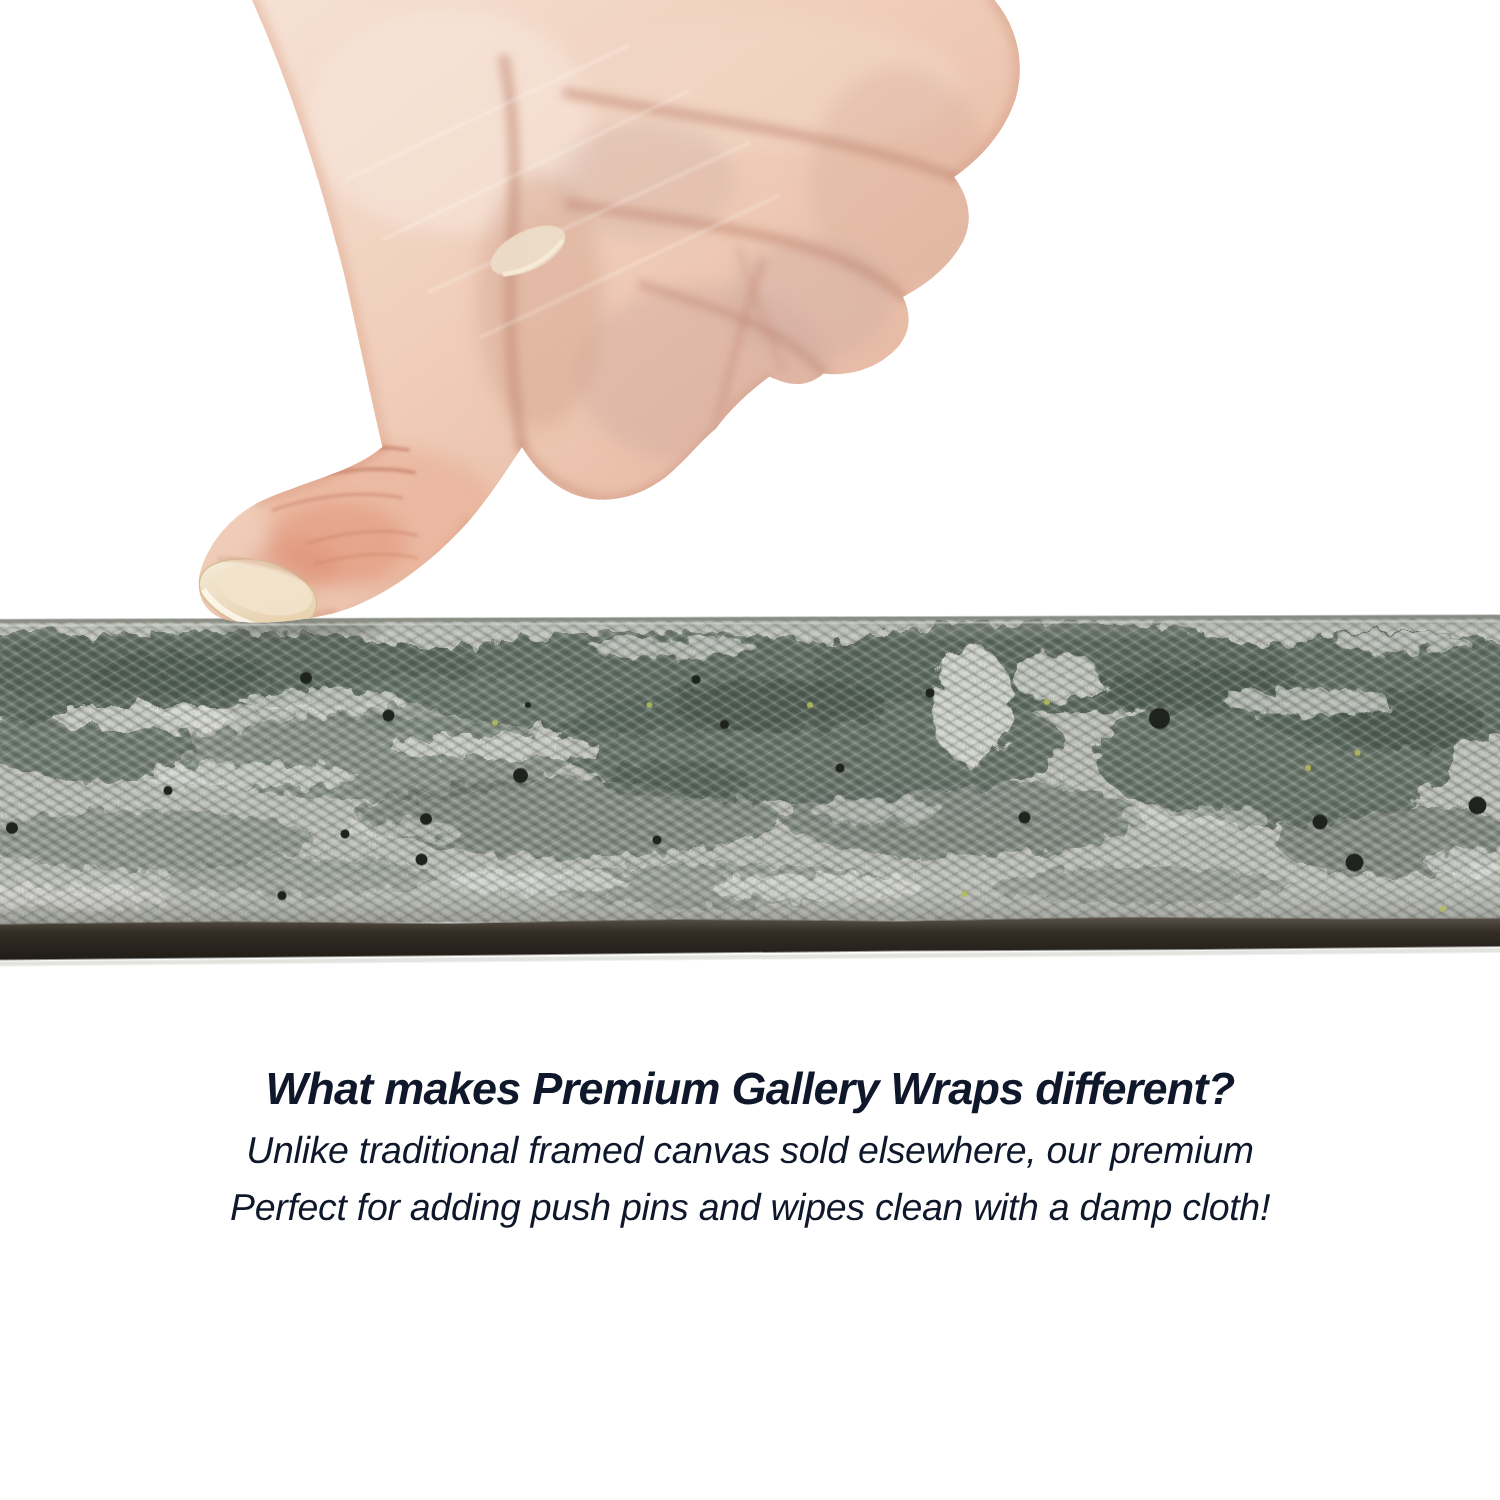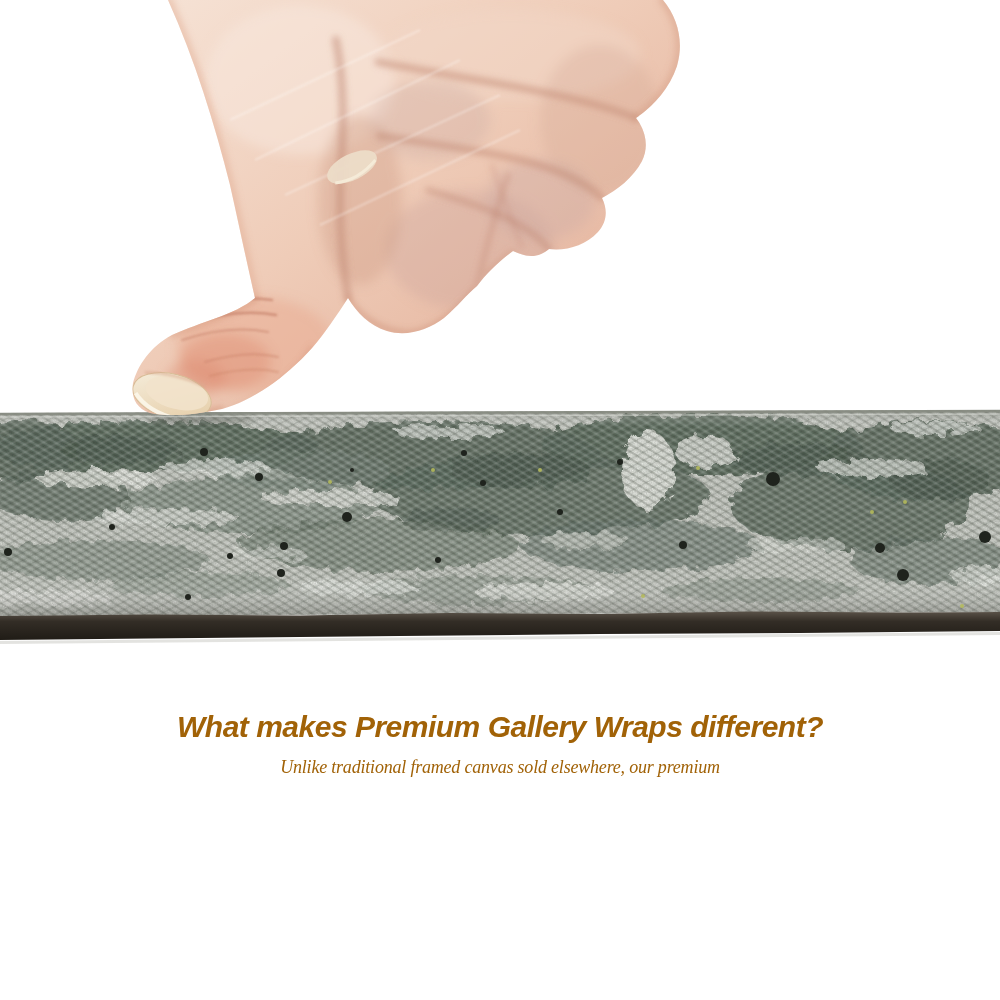--- a/index.html
+++ b/index.html
@@ -9,36 +9,35 @@
     background:#ffffff;
     overflow:hidden;
     font-family:"Liberation Sans", sans-serif;
   }
   .photo{position:absolute;top:0;left:0;display:block;}
   .text-block{
     position:absolute;
     top:706px;left:0;width:1000px;
     text-align:center;
     font-style:italic;
-    color:#a16207;
+    color:#0f172a;
   }
   .heading{
     font-size:30px;
     line-height:42px;
     font-weight:700;
     letter-spacing:-0.5px;
     white-space:nowrap;
   }
   .line{
-    font-size:18px;
+    font-size:25px;
     line-height:38px;
     font-weight:400;
     letter-spacing:-0.2px;
     white-space:nowrap;
-    font-family:Liberation Serif, serif;
   }
 </style>
 </head>
 <body>
 
 <div class="stage">
 
   <svg class="photo" width="1000" height="660" viewBox="0 0 1000 660" xmlns="http://www.w3.org/2000/svg">
     <defs>
       <linearGradient id="skinGrad" x1="0" y1="0" x2="1" y2="1">
@@ -271,15 +270,16 @@
           <ellipse cx="352" cy="167" rx="27" ry="13" fill="#ecdcc8" opacity="0.95"></ellipse>
           <path d="M330,174 Q352,182 376,171" fill="none" stroke="#f6ecd9" stroke-width="3" opacity="0.9"></path>
         </g>
       </g>
     </g>
   </svg>
 
   <div class="text-block">
     <div class="heading">What makes Premium Gallery Wraps different?</div>
     <div class="line">Unlike traditional framed canvas sold elsewhere, our premium</div>
+    <div class="line">Perfect for adding push pins and wipes clean with a damp cloth!</div>
   </div>
 
 </div>
 
 </body></html>

